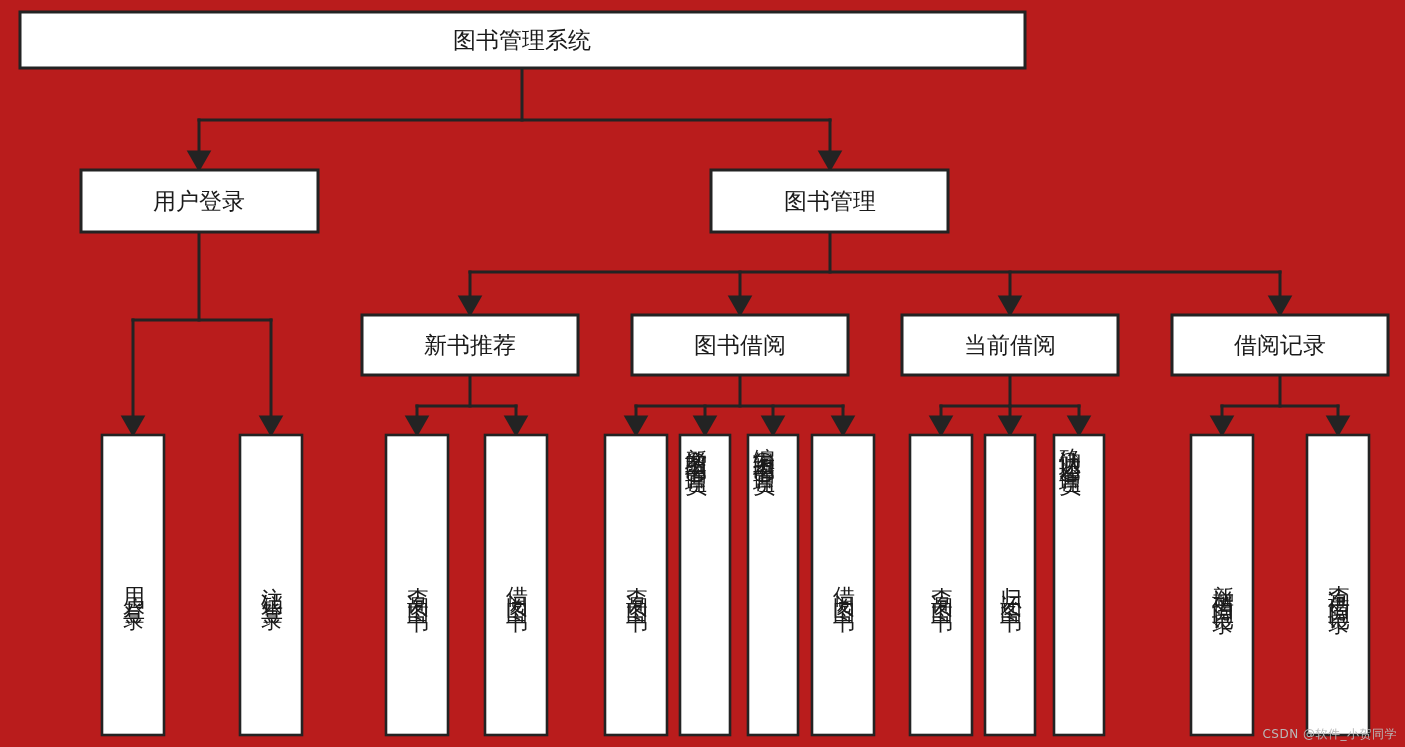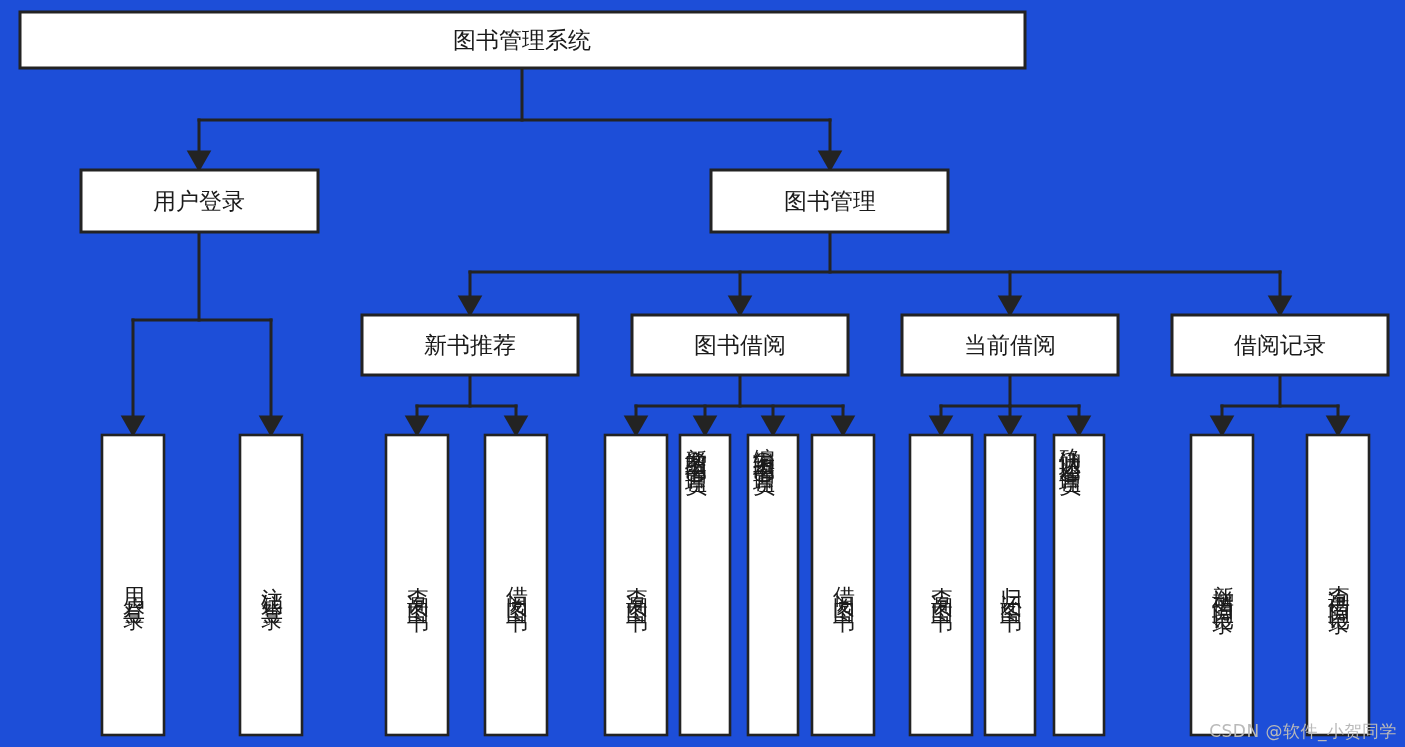--- a/index.html
+++ b/index.html
@@ -10,21 +10,21 @@
   body {
     width: 1405px;
     height: 747px;
     font-family: "DejaVu Sans", "Liberation Sans", sans-serif;
     overflow: hidden;
   }
   #diagram-root {
     position: relative;
     width: 1405px;
     height: 747px;
-    background: #1d4ed8;
+    background: #b91c1c;
   }
   svg.diagram-canvas {
     position: absolute;
     top: 0;
     left: 0;
     width: 1405px;
     height: 747px;
   }
   .node-box {
     fill: #ffffff;
@@ -52,21 +52,21 @@
     font-size: 23px;
   }
   .label-v {
     font-size: 22px;
   }
   .watermark {
     position: absolute;
     right: 8px;
     bottom: 4px;
     font-family: "DejaVu Sans", "Liberation Sans", sans-serif;
-    font-size: 17px;
+    font-size: 12px;
     color: #b9b9b9;
     white-space: nowrap;
     letter-spacing: 0.5px;
     user-select: none;
     text-align: right;
   }
 </style>
 </head>
 <body>
 

